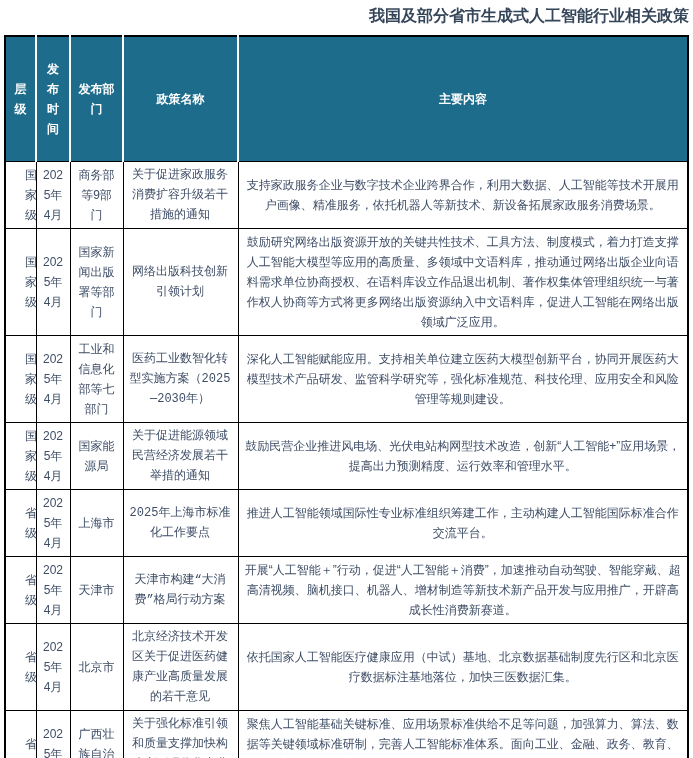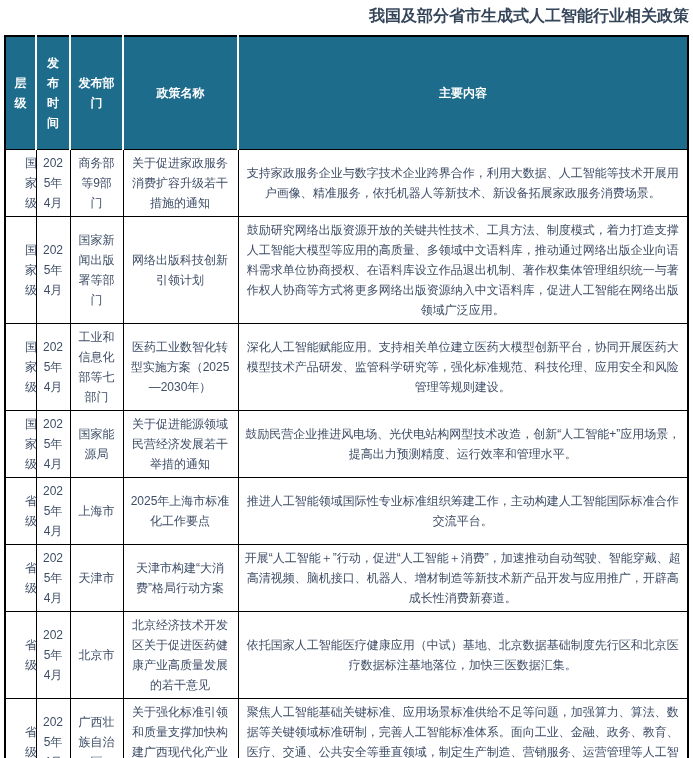--- a/index.html
+++ b/index.html
@@ -33,21 +33,21 @@
   col.c-name  { width: 115px; }
   col.c-main  { width: auto; }
 
   th {
     background: #1E6C8C;
     color: #ffffff;
     font-size: 12px;
     font-weight: bold;
     vertical-align: middle;
     line-height: 20px;
-    padding: 16px 5px;
+    padding: 22px 5px;
     border: 2px solid #ffffff;
     border-top: 1px solid #000000;
     border-bottom: 1px solid #000000;
     word-break: break-all;
   }
   th:first-child { border-left: 2px solid #000000; }
   th:last-child  { border-right: 2px solid #000000; }
 
   td {
     border: 1px solid #000000;
@@ -55,21 +55,21 @@
     color: #3E4D66;
     line-height: 20px;
     text-align: center;
     vertical-align: middle;
     padding: 3px 6px;
     word-break: break-all;
   }
   td.level-cell { padding-left: 19px; padding-right: 5px; }
   td.date-cell  { padding-left: 5px; padding-right: 5px; margin-left: 36px; }
   td.dept-cell  { padding-left: 5px; padding-right: 5px; }
-  td.policy-name-cell { padding-left: 4px; padding-right: 5px; }
+  td.policy-name-cell { padding-left: 4px; padding-right: 5px; font-family: Liberation Mono, monospace; }
 </style>
 </head>
 <body>
 
 <div class="page">
   <div class="page-title">我国及部分省市生成式人工智能行业相关政策</div>
 
   <table class="policy-table">
     <colgroup>
       <col class="c-level">

